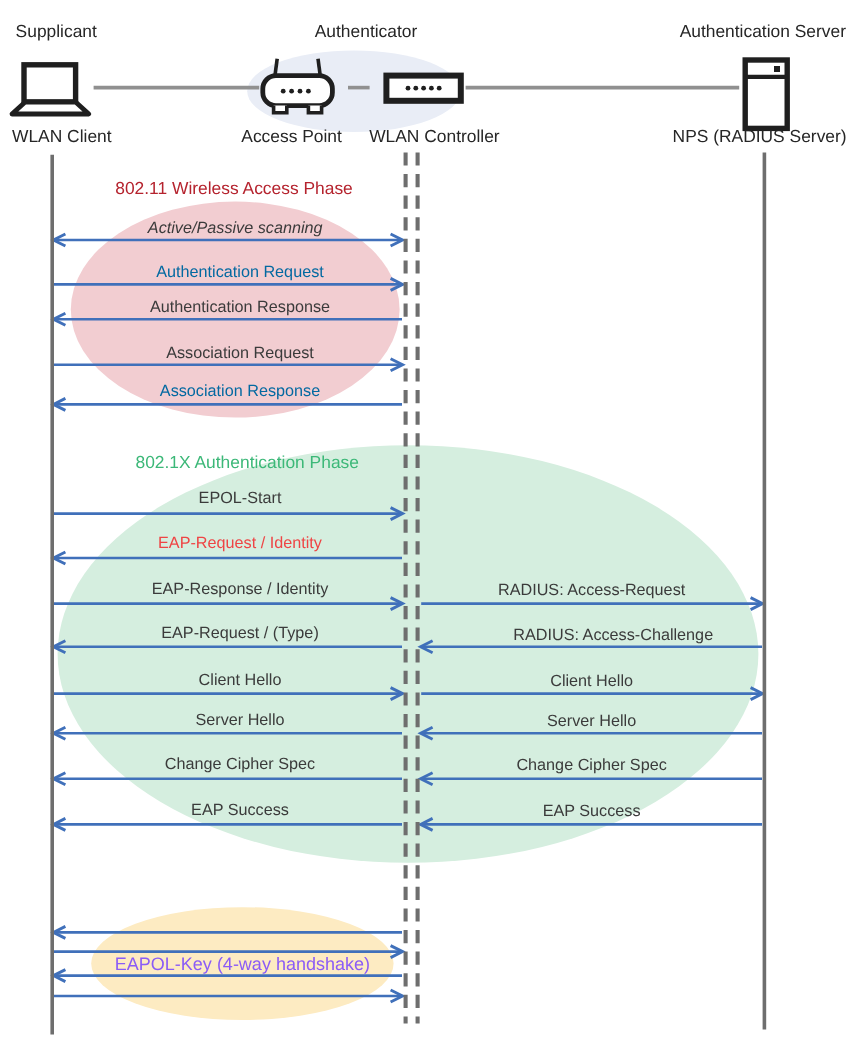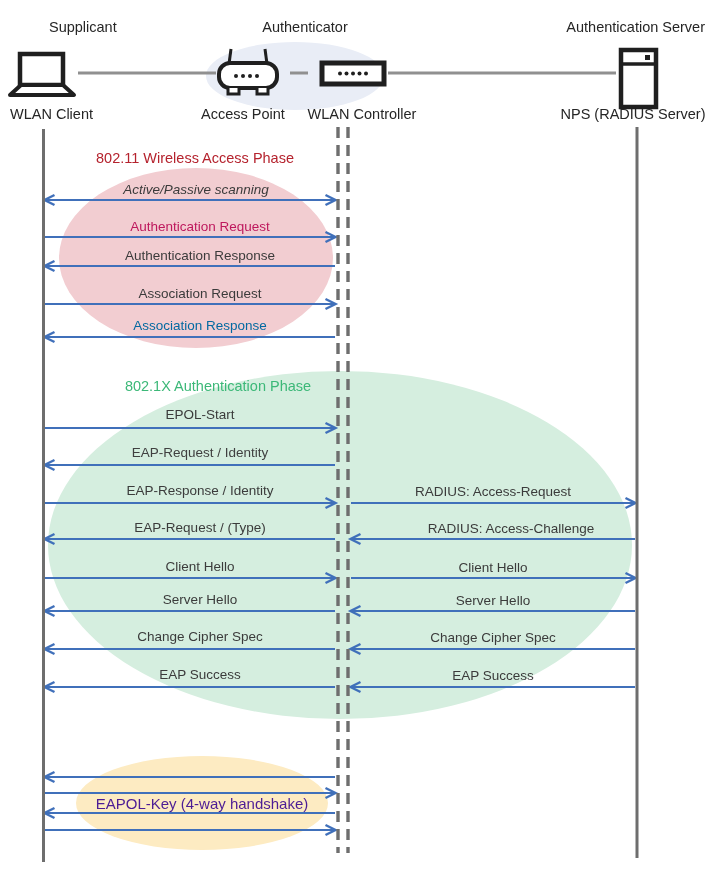--- a/index.html
+++ b/index.html
@@ -90,21 +90,21 @@
         <path d="M 325.5 825 L 335.5 830 L 325.5 835" fill="none" stroke="#4070BA" stroke-width="2.4"></path>
       </g>
     <g fill="none">
       <line x1="43.5" y1="129" x2="43.5" y2="862" stroke-width="3" stroke="#6E6E6E"></line>
       <line x1="338" y1="127" x2="338" y2="853" stroke-width="3.4" stroke-dasharray="11 7" stroke="#6E6E6E"></line>
       <line x1="348" y1="127" x2="348" y2="853" stroke-width="3.4" stroke-dasharray="11 7" stroke="#6E6E6E"></line>
       <line x1="637" y1="127" x2="637" y2="858" stroke-width="3" stroke="#6E6E6E"></line>
     </g>
   </svg>
 
-  <div class="role" style="left:13px;top:19px;margin-left:36px;">Supplicant</div>
+  <div class="role" style="left:13px;top:19px;">Supplicant</div>
   <div class="role centered" style="left:305px;top:19px;">Authenticator</div>
   <div class="role" style="right:8px;top:19px;">Authentication Server</div>
 
   <svg class="icon" style="left:6px;top:50px;" width="72" height="50" viewBox="0 0 72 50">
     <rect x="14" y="4" width="43" height="31" fill="#fff" stroke="#1f1f1f" stroke-width="4.5"></rect>
     <path d="M4 45 L15 35 L57 35 L68 45 Z" fill="#fff" stroke="#1f1f1f" stroke-width="4" stroke-linejoin="round"></path>
   </svg>
 
   <svg class="icon" style="left:216px;top:46px;" width="64" height="52" viewBox="0 0 64 52">
     <path d="M15 3 L13 18" stroke="#1f1f1f" stroke-width="3" fill="none"></path>
@@ -131,38 +131,38 @@
     <line x1="3" y1="17" x2="38" y2="17" stroke="#1f1f1f" stroke-width="3.5"></line>
     <rect x="27" y="8" width="5" height="5" fill="#1f1f1f"></rect>
   </svg>
 
   <div class="device" style="left:10px;top:106px;">WLAN Client</div>
   <div class="device centered" style="left:243px;top:106px;">Access Point</div>
   <div class="device centered" style="left:362px;top:106px;">WLAN Controller</div>
   <div class="device centered" style="left:633px;top:106px;">NPS (RADIUS Server)</div>
 
   <div class="phase-title" style="left: 195px; top: 149px; color: rgb(181, 35, 46);">802.11 Wireless Access Phase</div>
-  <div class="phase-title" style="left: 206px; top: 377px; color: rgb(60, 184, 120); margin-left: 12px;">802.1X Authentication Phase</div>
+  <div class="phase-title" style="left: 206px; top: 377px; color: rgb(60, 184, 120);">802.1X Authentication Phase</div>
 
   <div id="labels-layer">
       <div class="msg-label" style="left: 196px; top: 182px; color: rgb(59, 59, 59); font-style: italic;">Active/Passive scanning</div>
-      <div class="msg-label" style="left: 200px; top: 219px; color: #be185d;">Authentication Request</div>
+      <div class="msg-label" style="left: 200px; top: 219px; color: #0369a1;">Authentication Request</div>
       <div class="msg-label" style="left: 200px; top: 248px; color: rgb(59, 59, 59);">Authentication Response</div>
       <div class="msg-label" style="left: 200px; top: 286px; color: rgb(59, 59, 59);">Association Request</div>
       <div class="msg-label" style="left: 200px; top: 318px; color: #0369a1;">Association Response</div>
       <div class="msg-label" style="left: 200px; top: 407px; color: rgb(59, 59, 59);">EPOL-Start</div>
-      <div class="msg-label" style="left: 200px; top: 445px; color: #404040;">EAP-Request / Identity</div>
+      <div class="msg-label" style="left: 200px; top: 445px; color: #ef4444;">EAP-Request / Identity</div>
       <div class="msg-label" style="left: 200px; top: 483px; color: rgb(59, 59, 59);">EAP-Response / Identity</div>
       <div class="msg-label" style="left: 493px; top: 484px; color: rgb(59, 59, 59);">RADIUS: Access-Request</div>
       <div class="msg-label" style="left: 200px; top: 520px; color: rgb(59, 59, 59);">EAP-Request / (Type)</div>
       <div class="msg-label" style="left: 493px; top: 521px; color: rgb(59, 59, 59); padding-left: 36px;">RADIUS: Access-Challenge</div>
       <div class="msg-label" style="left: 200px; top: 559px; color: rgb(59, 59, 59);">Client Hello</div>
       <div class="msg-label" style="left: 493px; top: 560px; color: rgb(59, 59, 59);">Client Hello</div>
       <div class="msg-label" style="left: 200px; top: 592px; color: rgb(59, 59, 59);">Server Hello</div>
       <div class="msg-label" style="left: 493px; top: 593px; color: rgb(59, 59, 59);">Server Hello</div>
       <div class="msg-label" style="left: 200px; top: 629px; color: rgb(59, 59, 59);">Change Cipher Spec</div>
       <div class="msg-label" style="left: 493px; top: 630px; color: rgb(59, 59, 59);">Change Cipher Spec</div>
       <div class="msg-label" style="left: 200px; top: 667px; color: rgb(59, 59, 59);">EAP Success</div>
       <div class="msg-label" style="left: 493px; top: 668px; color: rgb(59, 59, 59);">EAP Success</div>
-      <div class="msg-label" style="left: 202px; top: 795px; font-size: 15px; color: #4c1d95;">EAPOL-Key (4-way handshake)</div>
+      <div class="msg-label" style="left: 202px; top: 795px; font-size: 15px; color: #8b5cf6;">EAPOL-Key (4-way handshake)</div>
     </div>
 
 </div>
 
 </body></html>

